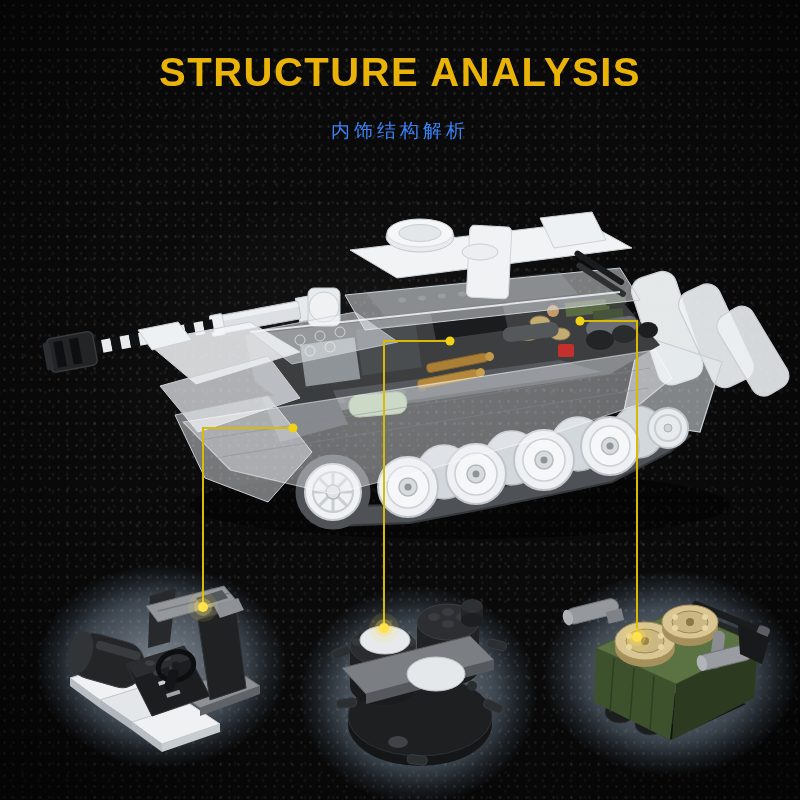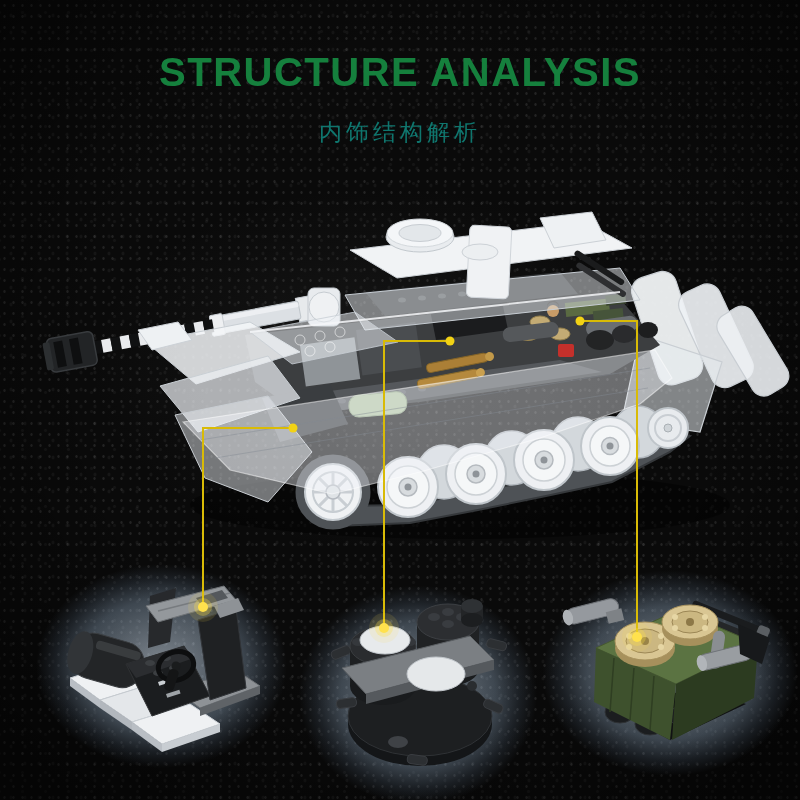--- a/index.html
+++ b/index.html
@@ -12,23 +12,23 @@
       radial-gradient(rgba(255,255,255,0.05) 1px, transparent 1.9px),
       radial-gradient(rgba(160,160,160,0.07) 1.2px, transparent 2.1px);
     background-size:9px 11px, 14px 17px, 23px 19px;
     background-position:0 0, 4px 7px, 11px 3px;}
   .haze{position:absolute;inset:0;
     background:radial-gradient(ellipse 420px 260px at 48% 46%, rgba(140,140,140,0.10), transparent 70%);}
   .vignette{position:absolute;inset:0;
     background:radial-gradient(ellipse 560px 560px at 50% 46%, transparent 55%, rgba(0,0,0,0.55) 100%);}
   header{position:absolute;top:0;left:0;width:100%;text-align:center;z-index:3;}
   h1.title{margin:0;position:absolute;top:52px;left:0;width:100%;
-    font-size:40px;font-weight:700;letter-spacing:1.5px;color:#15803d;line-height:1;}
+    font-size:40px;font-weight:700;letter-spacing:1.5px;color:#eab308;line-height:1;}
   .subtitle{position:absolute;top:121px;left:0;width:100%;
-    font-size:23px;font-weight:400;letter-spacing:4px;color:#0f766e;line-height:1;}
+    font-size:19px;font-weight:400;letter-spacing:4px;color:#3b82f6;line-height:1;}
   .glow{position:absolute;z-index:1;border-radius:50%;}
   .glow-core{background:radial-gradient(closest-side, rgba(225,240,255,0.55), rgba(185,215,245,0.30) 55%, rgba(160,195,235,0.12) 72%, transparent 85%);}
   .glow-left{left:14px;top:546px;width:295px;height:240px;}
   .glow-mid{left:278px;top:566px;width:280px;height:258px;}
   .glow-right{left:520px;top:552px;width:300px;height:242px;}
   svg.scene{position:absolute;inset:0;z-index:2;}
 </style>
 </head>
 <body>
 

